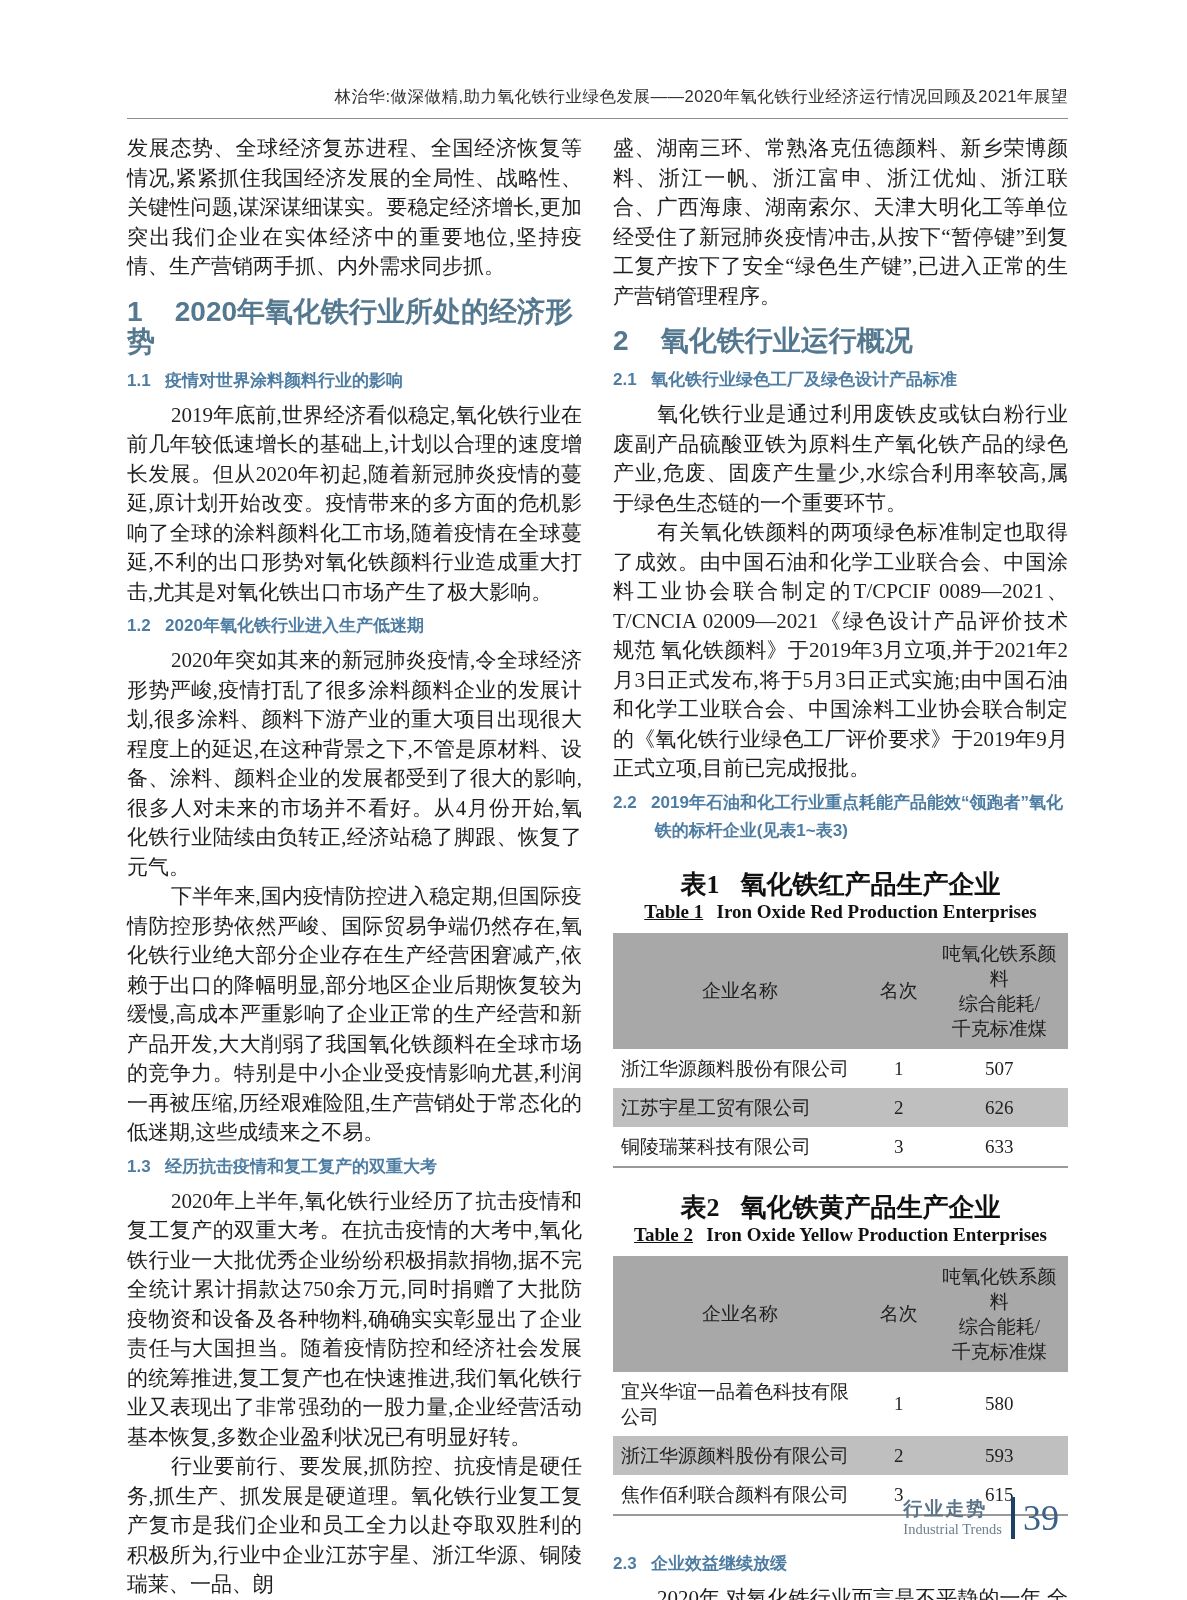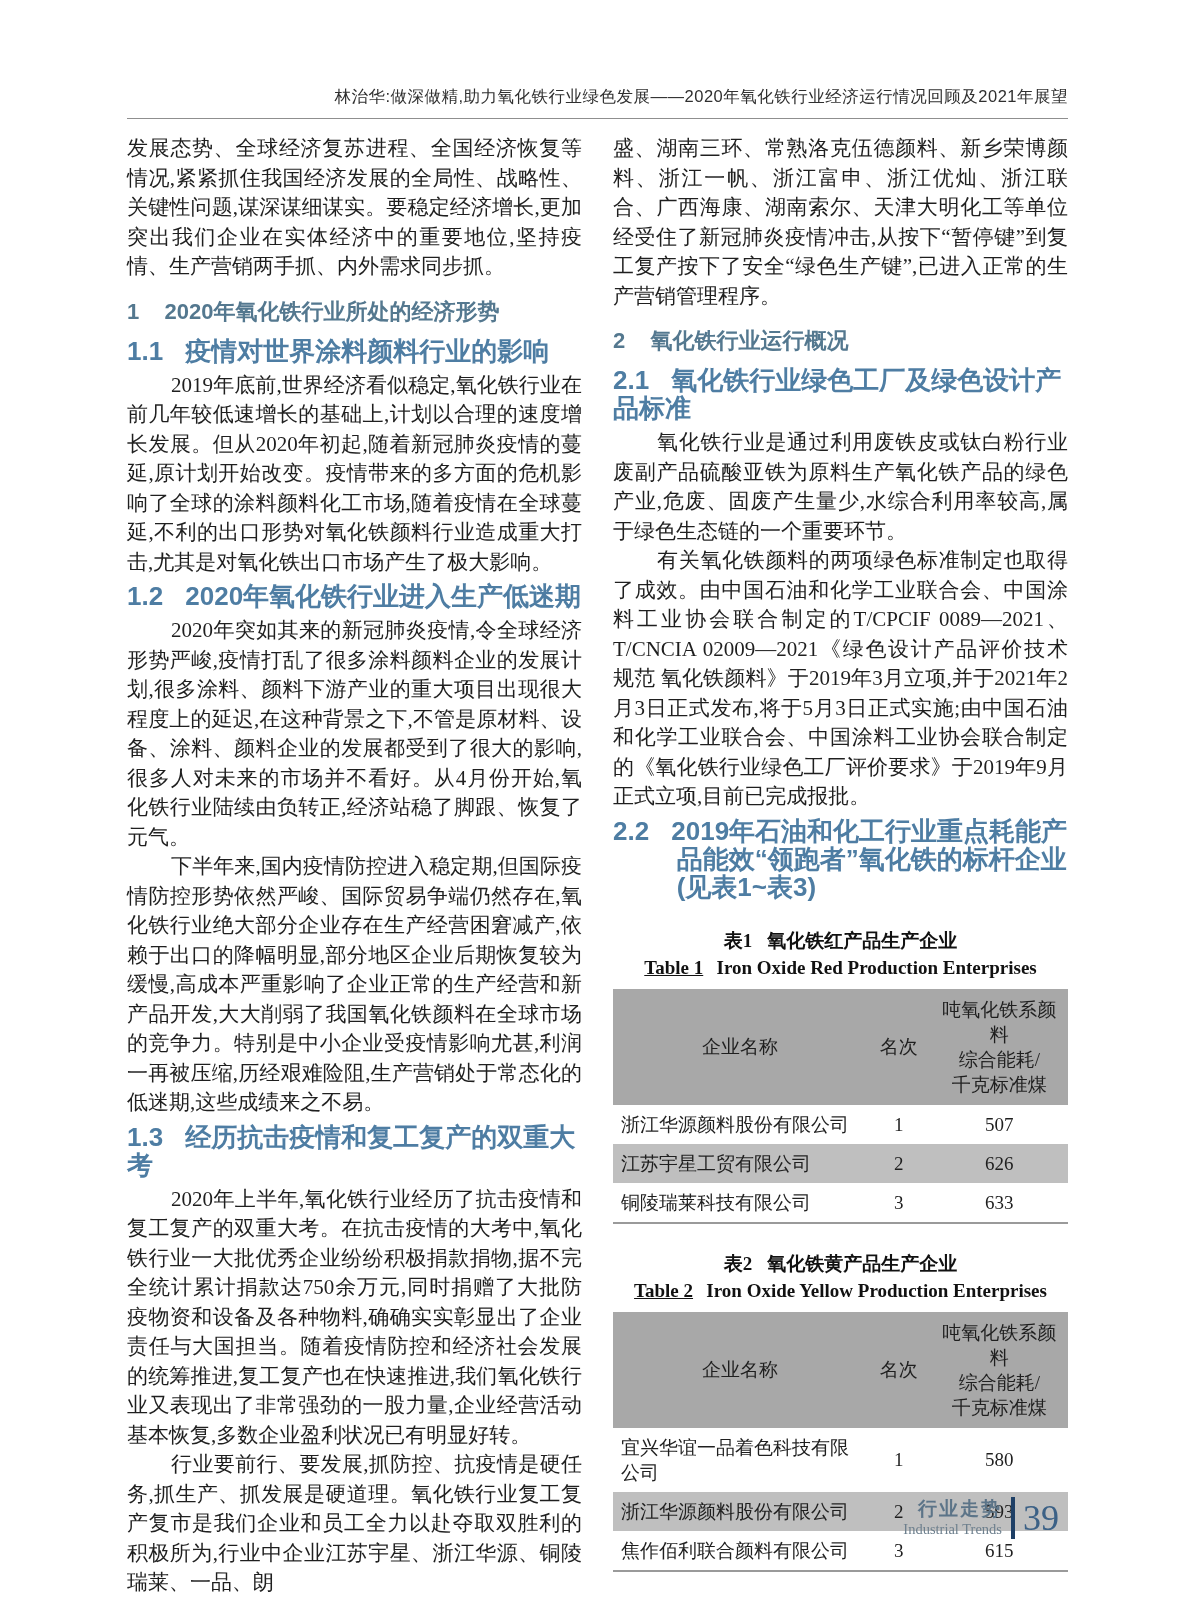--- a/index.html
+++ b/index.html
@@ -36,36 +36,36 @@
   .columns{display:flex;gap:31px;margin-top:15px;}
   .col{width:455px;}
   p.body{
     margin:0;
     font-size:21px;line-height:29.5px;
     text-align:justify;
   }
   p.indent{text-indent:2.1em;}
   .h1{
     font-family:"Liberation Sans","DejaVu Sans",sans-serif;
-    font-weight:bold;font-size:22px;line-height:30px;
+    font-weight:bold;font-size:28px;line-height:30px;
     color:var(--heading);
     margin:15px 0 10px 0;
   }
   .h1 .num{margin-right:1.15em;}
   .h2{
     font-family:"Liberation Sans","DejaVu Sans",sans-serif;
-    font-weight:bold;font-size:26px;line-height:28px;
+    font-weight:bold;font-size:17px;line-height:28px;
     color:var(--subheading);
     margin:5px 0 6px 0;
   }
   .h2 .num{margin-right:0.85em;}
   .h2.hang{padding-left:2.45em;text-indent:-2.45em;}
   .tblwrap{margin-top:26px;margin-bottom:6px;}
   .tbl-title-zh{
-    text-align:center;font-weight:bold;font-size:19px;line-height:27px;
+    text-align:center;font-weight:bold;font-size:26px;line-height:27px;
     font-family:"Liberation Serif","DejaVu Serif",serif;color:#111;
   }
   .tbl-title-zh .tno{margin-right:0.8em;}
   .tbl-title-en{
     text-align:center;font-weight:bold;font-size:19px;line-height:27px;
     font-family:"Liberation Serif","DejaVu Serif",serif;color:#111;
     margin-bottom:8px;
   }
   .tbl-title-en .tno{margin-right:0.7em;text-decoration:underline;}
   table.tbl{
@@ -90,21 +90,21 @@
   table.tbl .c1{width:57%;}
   table.tbl .c2{width:13%;}
   table.tbl .c3{width:30%;}
   table.tbl tbody tr.alt{background:var(--row-alt);}
   table.tbl tbody{border-bottom:2px solid #9a9a9a;margin-left:9px;}
   .sec23{margin-top:34px;}
   .footer{
     position:absolute;top:1497px;right:128px;
     display:flex;align-items:center;
   }
-  .f-text{text-align:right;margin-right:9px;}
+  .f-text{text-align:left;margin-right:9px;}
   .f-zh{
     font-family:"Liberation Sans","DejaVu Sans",sans-serif;
     font-size:19px;font-weight:bold;color:var(--footer-zh);letter-spacing:2px;
     line-height:22px;
   }
   .f-en{
     font-family:"Liberation Serif","DejaVu Serif",serif;
     font-size:14.5px;color:var(--footer-en);line-height:18px;
   }
   .f-bar{width:4px;height:42px;background:var(--footer-bar);margin-right:8px;}

